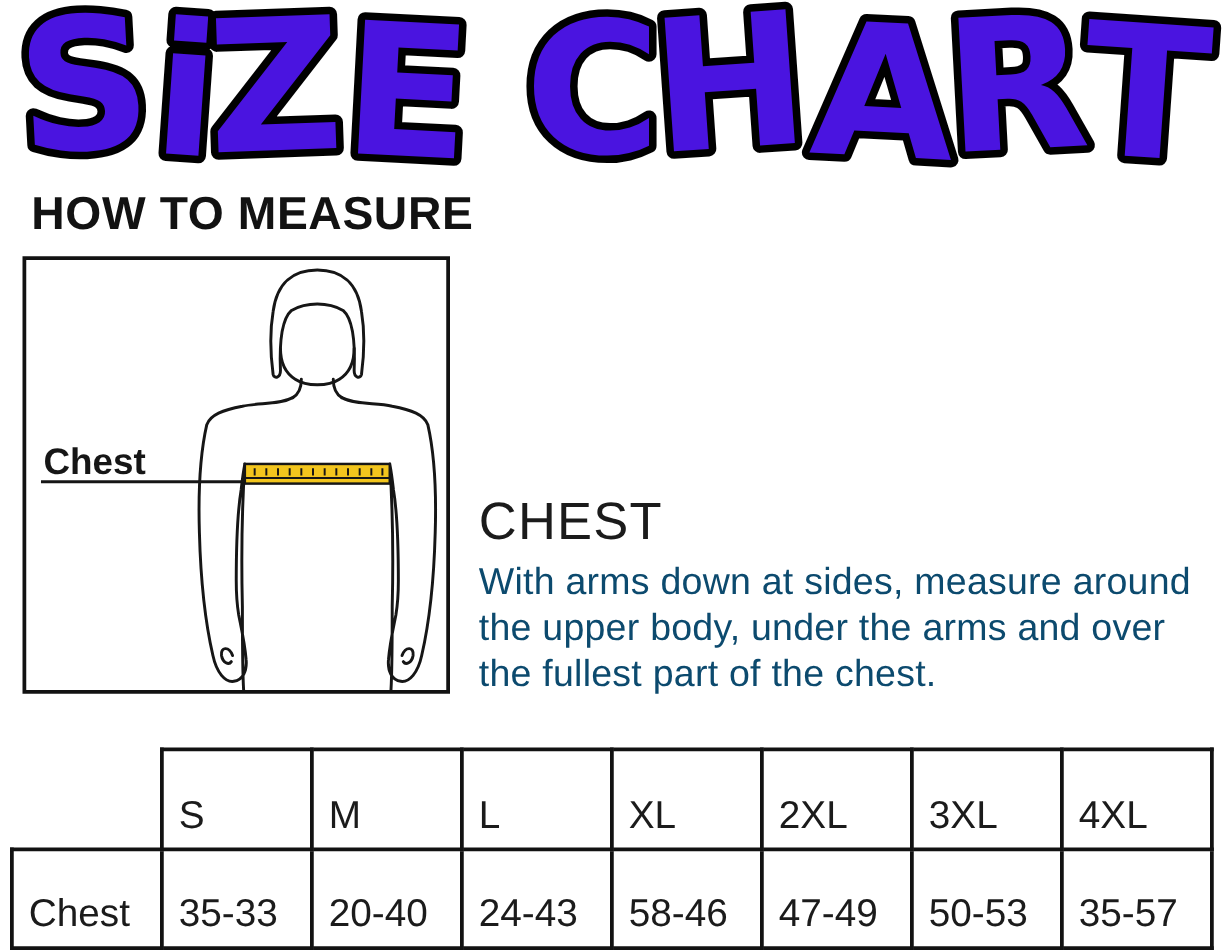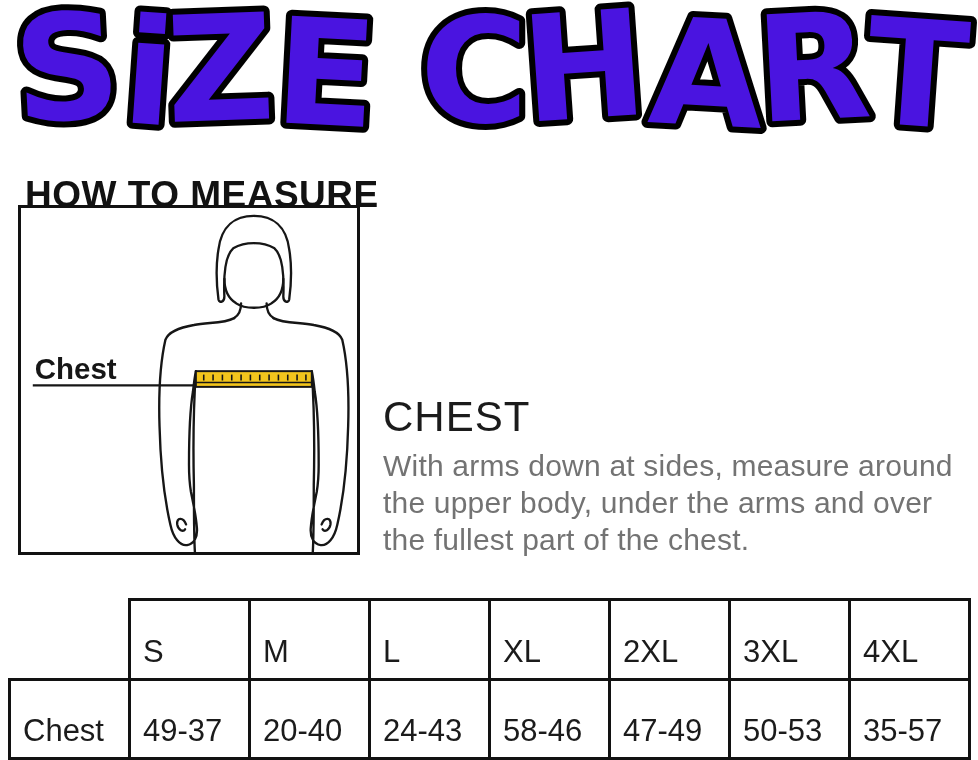--- a/index.html
+++ b/index.html
@@ -11,21 +11,21 @@
     background: #ffffff;
     overflow: hidden;
   }
   
   .title-svg { position: absolute; left: 0; top: 0; width: 978px; height: 152px; }
 
   
   .how-to {
     position: absolute;
     left: 25px;
-    top: 176px;
+    top: 152px;
     font-size: 37px;
     font-weight: 700;
     letter-spacing: 0.5px;
     color: #121212;
     line-height: 1;
   }
 
   
   .diagram-box {
     position: absolute;
@@ -51,21 +51,21 @@
   }
   .instr-body {
     position: absolute;
     left: 383px;
     top: 447px;
     width: 586px;
     font-size: 30px;
     font-weight: 400;
     letter-spacing: 0.2px;
     line-height: 37px;
-    color: #737373;
+    color: #0c4a6e;
   }
 
   
   .size-table {
     position: absolute;
     left: 8px;
     top: 598px;
     border-collapse: collapse;
     table-layout: fixed;
   }
@@ -183,21 +183,21 @@
       <th>S</th>
       <th>M</th>
       <th>L</th>
       <th>XL</th>
       <th>2XL</th>
       <th>3XL</th>
       <th>4XL</th>
     </tr>
     <tr class="data">
       <th>Chest</th>
-      <td>49-37</td>
+      <td>35-33</td>
       <td>20-40</td>
       <td>24-43</td>
       <td>58-46</td>
       <td>47-49</td>
       <td>50-53</td>
       <td>35-57</td>
     </tr>
   </tbody>
     </table>
 

